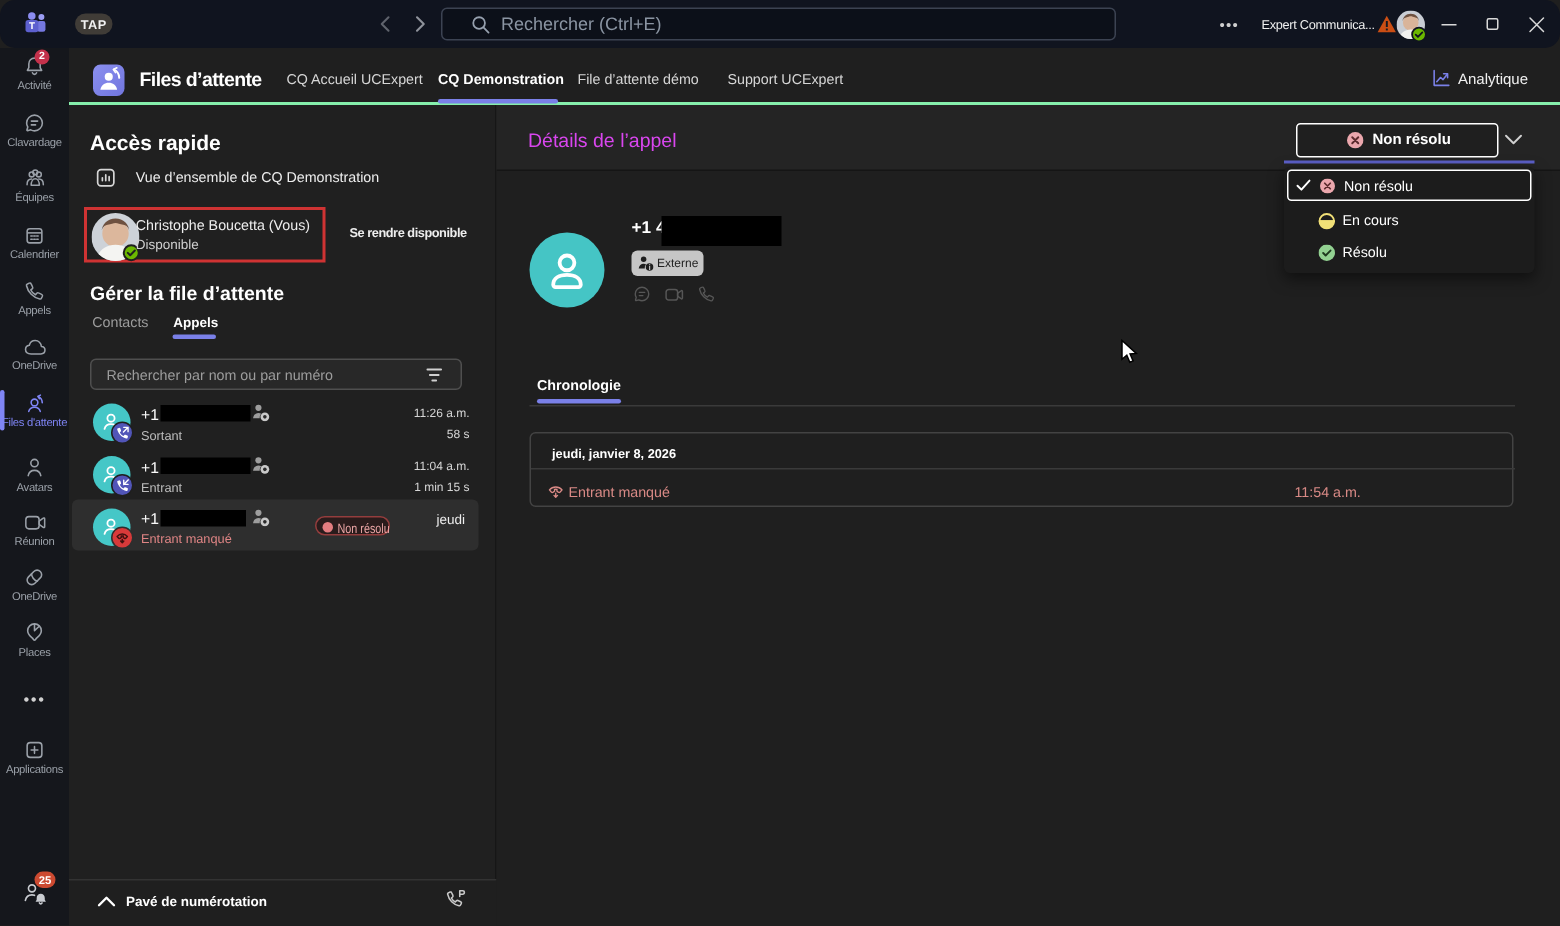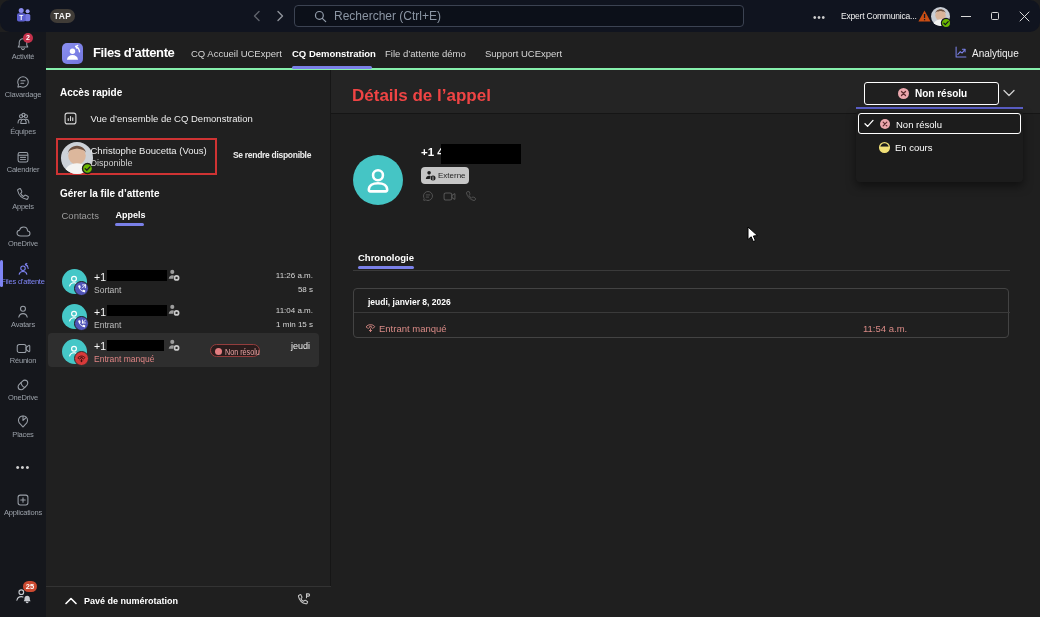--- a/index.html
+++ b/index.html
@@ -229,21 +229,21 @@
     <div class="abs tab" style="left:439px">Support UCExpert</div>
     <div class="abs" id="tabline"></div>
     <svg class="abs" style="left:908px;top:13px" width="14" height="14" viewBox="0 0 20 20" fill="none" stroke="#7a80e8" stroke-width="1.5" stroke-linecap="round" stroke-linejoin="round">
         <path d="M3 3 L3 17 L17 17"></path>
         <path d="M5.5 13.5 L9 9.5 L11.5 11.5 L15.5 6.5"></path>
         <path d="M12 6 L15.8 6 L15.8 9.8"></path>
       </svg>
     <div class="abs" id="analytique">Analytique</div>
   </div>
   <div class="abs" id="panel">
-    <div class="p" style="left:14px;top:17px;font-size:10px;font-weight:bold;color:#fff;">Accès rapide</div>
+    <div class="p" style="left:14px;top:17px;font-size:14px;font-weight:bold;color:#fff;">Accès rapide</div>
     <svg class="p" style="left:17px;top:41px" width="15" height="15" viewBox="0 0 20 20" fill="none" stroke="#d6d6d6" stroke-width="1.5" stroke-linecap="round">
         <rect x="2.8" y="2.8" width="14.4" height="14.4" rx="3"></rect>
         <path d="M7 12.5 L7 10 M10 12.5 L10 7.5 M13 12.5 L13 9"></path>
       </svg>
     <div class="p" style="left:44.5px;top:43px;font-size:9.5px;color:#ededed;">Vue d’ensemble de CQ Demonstration</div>
     <div class="p" id="redbox"></div>
     <svg class="p" style="left:15px;top:72px" width="32" height="32" viewBox="0 0 32 32">
         <defs>
           <clipPath id="av2">
             <circle cx="16" cy="16" r="16"></circle>
@@ -256,24 +256,30 @@
           <path d="M3.4 32 C4 25.1 9.3 21.2 16 21.2 C22.7 21.2 28 25.1 28.6 32 Z" fill="#f4f4f2"></path>
         </g>
       </svg>
     <svg class="p" style="left:35px;top:92px" width="13" height="13" viewBox="0 0 13 13">
         <circle cx="6.5" cy="6.5" r="5" fill="#6bb700" stroke="#1f1f1f" stroke-width="1.3"></circle>
         <path d="M4.2 6.6 L5.8 8.2 L8.9 5" stroke="#1f1f1f" stroke-width="1.3" fill="none" stroke-linecap="round" stroke-linejoin="round"></path>
       </svg>
     <div class="p" style="left:44.5px;top:75px;font-size:9.5px;color:#ededed;">Christophe Boucetta (Vous)</div>
     <div class="p" style="left:44.5px;top:88px;font-size:9px;color:#d0d0d0;">Disponible</div>
     <div class="p" style="left:187px;top:79.5px;font-size:8.5px;letter-spacing:-0.3px;font-weight:600;color:#ededed;">Se rendre disponible</div>
-    <div class="p" style="left:14px;top:118px;font-size:10px;font-weight:bold;color:#fff;">Gérer la file d’attente</div>
+    <div class="p" style="left:14px;top:118px;font-size:13px;font-weight:bold;color:#fff;">Gérer la file d’attente</div>
     <div class="p" style="left:15.5px;top:140px;font-size:9.5px;color:#9d9d9d;">Contacts</div>
     <div class="p" style="left:69.5px;top:140px;font-size:9px;font-weight:bold;color:#fff;">Appels</div>
     <div class="p" style="left:69px;top:153px;width:29px;height:3px;background:#7a80e8;border-radius:2px;"></div>
+    <div class="p" style="left:14px;top:169px;width:248px;height:21px;background:#282828;border:1px solid #4f4f4f;border-radius:4px;">
+      <span style="position:absolute;left:10px;top:4.5px;font-size:9.5px;color:#9d9d9d;">Rechercher par nom ou par numéro</span>
+      <svg style="position:absolute;right:12px;top:5px" width="11" height="10" viewBox="0 0 12 11" stroke="#d0d0d0" stroke-width="1.4" stroke-linecap="round">
+          <path d="M1 1.5 L11 1.5 M2.8 5.5 L9.2 5.5 M4.6 9.5 L7.4 9.5"></path>
+        </svg>
+    </div>
 
     <div class="row" style="top:194px">
       <div class="p" style="left:15.5px;top:5px;width:25px;height:25px;border-radius:50%;background:#45c7c7;"></div>
       <svg class="p" style="left:19.5px;top:9px" width="16" height="16" viewBox="0 0 20 20" fill="none" stroke="#fff" stroke-width="1.5" stroke-linecap="round">
           <circle cx="10" cy="7.2" r="3"></circle>
           <path d="M4.6 16.2 C5.3 13.5 7.4 12.2 10 12.2 C12.6 12.2 14.7 13.5 15.4 16.2"></path>
         </svg>
       <div class="p" style="left:28px;top:16.5px;width:15px;height:15px;border-radius:50%;background:#5155b8;border:1.5px solid #1f1f1f;"></div>
       <svg class="p" style="left:31px;top:19.5px" width="9" height="9" viewBox="0 0 10 10" fill="#fff">
           <path d="M3.9 5.9 C4.5 6.6 5.2 7.1 5.9 7.4 L6.6 6.7 C6.8 6.5 7 6.4 7.3 6.5 L8.8 7 C9.1 7.1 9.3 7.5 9.2 7.8 L8.9 8.8 C8.8 9.2 8.4 9.4 8 9.3 C4.8 8.6 2 5.8 1.3 2.6 C1.2 2.2 1.4 1.8 1.8 1.7 L2.8 1.4 C3.1 1.3 3.5 1.5 3.6 1.8 L4.1 3.3 C4.2 3.6 4.1 3.8 3.9 4 L3.2 4.7 Z"></path>
@@ -346,21 +352,21 @@
         <path d="M1 6.5 L6 1.5 L11 6.5"></path>
       </svg>
     <div class="p" style="left:38px;top:526px;font-size:9px;font-weight:bold;color:#fff;">Pavé de numérotation</div>
     <svg class="p" style="left:250px;top:522px" width="15" height="15" viewBox="0 0 20 20" fill="none" stroke="#c8c8c8" stroke-width="1.4" stroke-linecap="round" stroke-linejoin="round">
         <path d="M6.8 4.2 L7.9 6.6 C8.1 7.1 8 7.6 7.6 8 L6.6 8.9 C7.2 10.3 8.7 11.8 10.1 12.4 L11 11.4 C11.4 11 11.9 10.9 12.4 11.1 L14.8 12.2 C15.4 12.4 15.6 13.1 15.4 13.6 L14.7 15 C14.5 15.6 13.9 15.9 13.3 15.7 C8.4 14.7 4.3 10.6 3.3 5.7 C3.1 5.1 3.4 4.5 4 4.3 L5.4 3.6 C5.9 3.4 6.6 3.6 6.8 4.2 Z"></path>
         <path d="M12.5 2.5 L12.5 7.5 M12.5 2.5 L15 2.5 C16 2.5 16.6 3.1 16.6 4 C16.6 4.9 16 5.5 15 5.5 L12.5 5.5" transform="translate(1.5,0)"></path>
       </svg>
   </div>
   <div class="abs" id="main">
     <div class="abs" id="mainhead"></div>
-    <div class="abs" style="left:21px;top:16px;font-size:17px;font-weight:bold;color:#ef4444;">Détails de l’appel</div>
+    <div class="abs" style="left:21px;top:16px;font-size:13px;font-weight:normal;color:#d946ef;">Détails de l’appel</div>
     <div class="abs" id="btn">
       <svg style="position:absolute;left:33px;top:5px" width="11" height="11" viewBox="0 0 12 12">
           <circle cx="6" cy="6" r="6" fill="#eba7ad"></circle>
           <path d="M3.8 3.8 L8.2 8.2 M8.2 3.8 L3.8 8.2" stroke="#5c2b2e" stroke-width="1.4" stroke-linecap="round"></path>
         </svg>
       <span style="position:absolute;left:50px;top:4.5px;font-size:10px;font-weight:bold;color:#fff;">Non résolu</span>
     </div>
     <svg class="abs" style="left:672px;top:19px" width="12" height="8" viewBox="0 0 12 8" fill="none" stroke="#d0d0d0" stroke-width="1.3" stroke-linecap="round" stroke-linejoin="round">
         <path d="M1 1.5 L6 6.5 L11 1.5"></path>
       </svg>
@@ -376,20 +382,27 @@
           </svg>
         <span class="t">Non résolu</span>
       </div>
       <div class="mi" style="top:26px;">
         <svg style="position:absolute;left:21px;top:5px" width="11" height="11" viewBox="0 0 12 12" fill="none">
             <path d="M11.3 6 A5.3 5.3 0 0 0 0.7 6 Z" fill="none" stroke="#f1e077" stroke-width="1.4"></path>
             <path d="M0.7 6 A5.3 5.3 0 0 0 11.3 6 Z" fill="#f1e077" stroke="#f1e077" stroke-width="1.4"></path>
           </svg>
         <span class="t">En cours</span>
       </div>
+      <div class="mi" style="top:47px;">
+        <svg style="position:absolute;left:21px;top:5px" width="11" height="11" viewBox="0 0 12 12">
+            <circle cx="6" cy="6" r="6" fill="#92d191"></circle>
+            <path d="M3.4 6.2 L5.2 8 L8.7 4.4" stroke="#1e3a1e" stroke-width="1.4" fill="none" stroke-linecap="round" stroke-linejoin="round"></path>
+          </svg>
+        <span class="t">Résolu</span>
+      </div>
     </div>
 
     <div class="abs" style="left:22px;top:85px;width:50px;height:50px;border-radius:50%;background:#45c5c5;"></div>
     <svg class="abs" style="left:30px;top:93px" width="34" height="34" viewBox="0 0 20 20" fill="none" stroke="#fff" stroke-width="1.5" stroke-linecap="round">
         <circle cx="10" cy="7.2" r="2.9"></circle>
         <path d="M4.6 15.8 C4.6 13.2 7 11.9 10 11.9 C13 11.9 15.4 13.2 15.4 15.8 C15.4 16.3 15 16.7 14.5 16.7 L5.5 16.7 C5 16.7 4.6 16.3 4.6 15.8 Z"></path>
       </svg>
     <div class="abs" style="left:90px;top:76px;font-size:11.5px;font-weight:bold;color:#fff;">+1 4</div>
     <div class="abs" style="left:110px;top:74px;width:80px;height:20px;background:#000;"></div>
     <div class="abs" style="left:90px;top:96.5px;width:48px;height:17px;background:#c6c6c6;border-radius:4px;">

